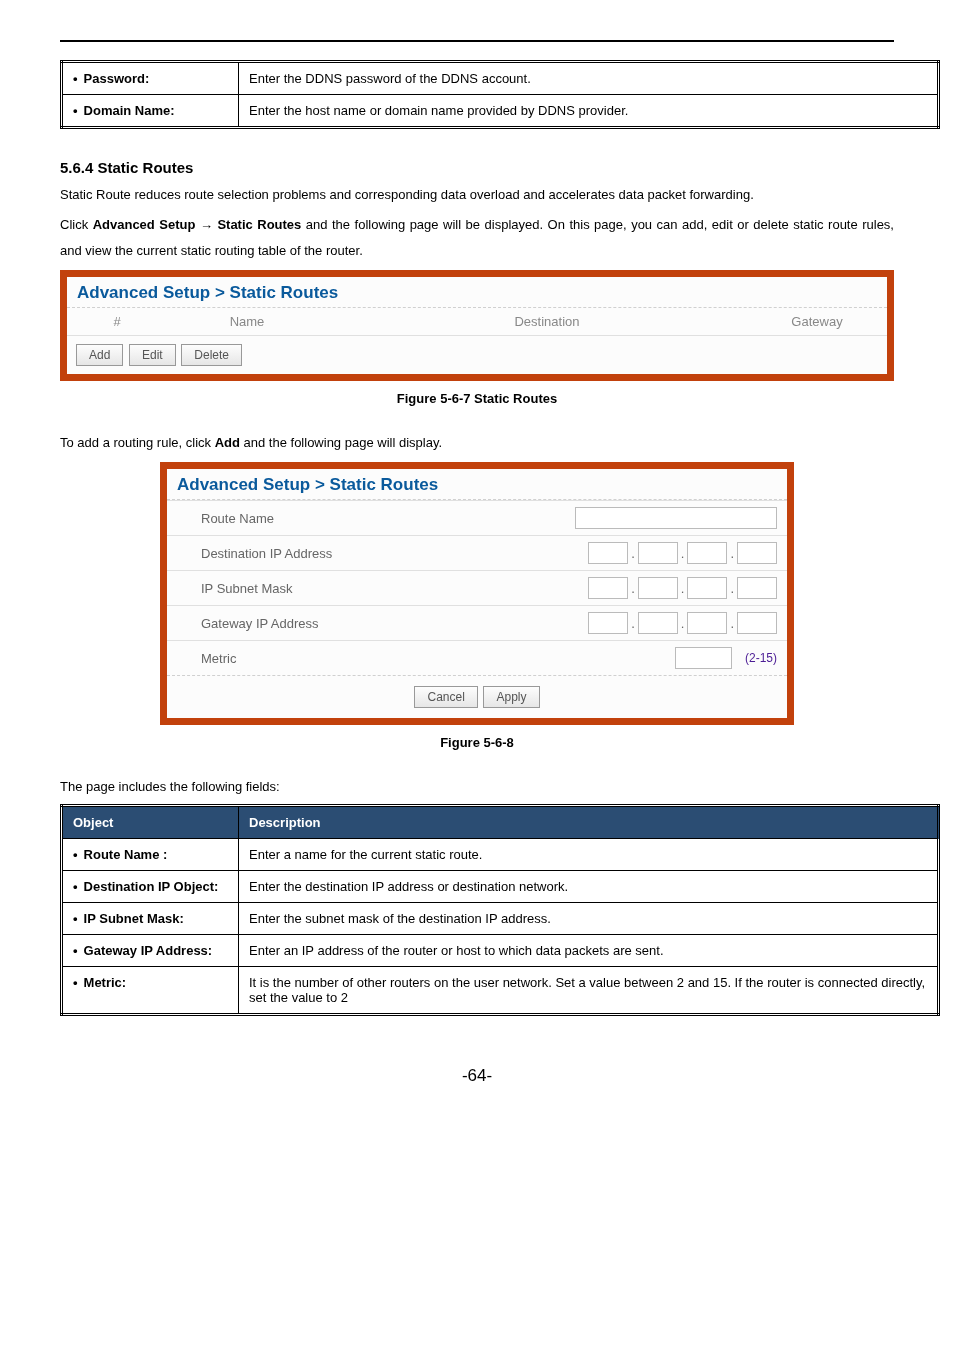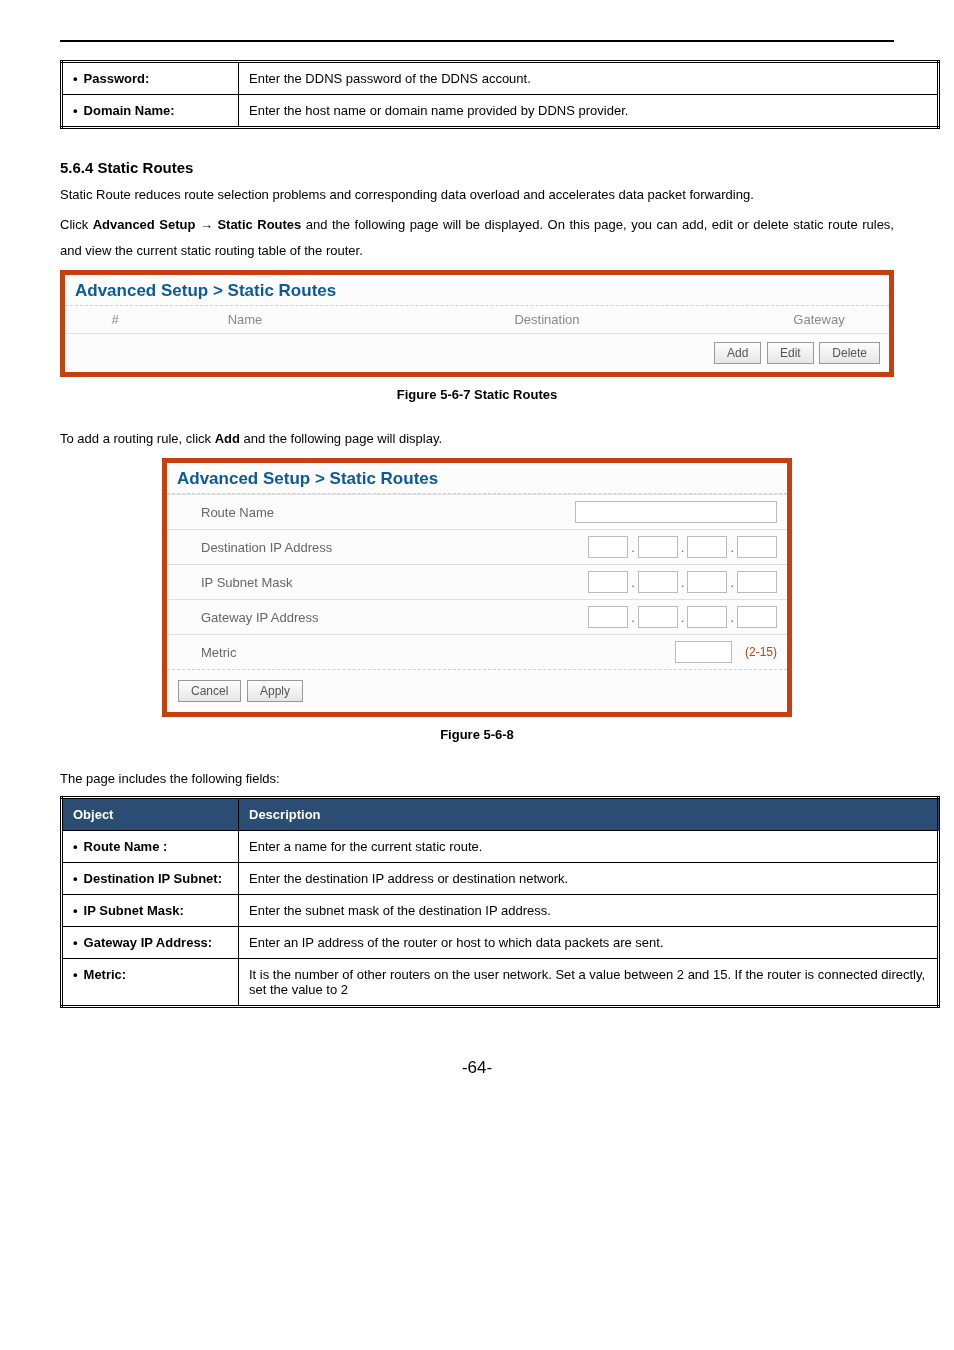--- a/index.html
+++ b/index.html
@@ -46,40 +46,40 @@
     font-size: 15px;
     font-weight: bold;
     margin: 28px 0 6px 0;
   }
   p.body {
     line-height: 2;
     margin: 4px 0;
     text-align: justify;
   }
   .fig-box {
-    border: 5px solid #c2410c;
+    border: 7px solid #c2410c;
     margin: 6px 0;
     background: #fcfcfc;
   }
   .fig-title {
     color: #0a5a9c;
     font-size: 17px;
     font-weight: bold;
     padding: 6px 10px 4px 10px;
     border-bottom: 1px dashed #d0d0d0;
   }
   .fig-header-row {
     display: flex;
     color: #888;
     font-size: 13px;
     padding: 6px 10px;
     border-bottom: 1px solid #e0e0e0;
   }
   .fig-btn-row {
-    text-align: right;
+    text-align: left;
     padding: 8px;
   }
   .ui-btn {
     display: inline-block;
     border: 1px solid #999;
     background: linear-gradient(#fdfdfd,#e6e6e6);
     color: #555;
     padding: 3px 12px;
     font-size: 12px;
     margin: 0 1px;
@@ -108,23 +108,23 @@
     align-items:center;
   }
   .ip-box, .txt-box {
     border: 1px solid #bbb;
     height: 20px;
     background:#fff;
   }
   .ip-box { width: 38px; }
   .txt-box { width: 200px; }
   .metric-box { width: 55px; border:1px solid #bbb; height:20px; background:#fff;}
-  .hint { color:#c2410c; font-size:12px; margin-left:10px;}
+  .hint { color:#4c1d95; font-size:12px; margin-left:10px;}
   .footer-btns {
-    text-align: left;
+    text-align: center;
     padding: 10px;
     border-top:1px dashed #d0d0d0;
   }
   .page-num {
     text-align: center;
     font-size: 17px;
     margin-top: 50px;
   }
 </style>
 </head>
@@ -238,21 +238,21 @@
   <tbody>
       <tr>
     <th style="width:155px;">Object</th>
     <th>Description</th>
   </tr>
   <tr>
     <td class="obj"><span class="bullet">Route Name :</span></td>
     <td>Enter a name for the current static route.</td>
   </tr>
   <tr>
-    <td class="obj"><span class="bullet">Destination IP Subnet:</span></td>
+    <td class="obj"><span class="bullet">Destination IP Object:</span></td>
     <td>Enter the destination IP address or destination network.</td>
   </tr>
   <tr>
     <td class="obj"><span class="bullet">IP Subnet Mask:</span></td>
     <td>Enter the subnet mask of the destination IP address.</td>
   </tr>
   <tr>
     <td class="obj"><span class="bullet">Gateway IP Address:</span></td>
     <td>Enter an IP address of the router or host to which data packets are sent.</td>
   </tr>

